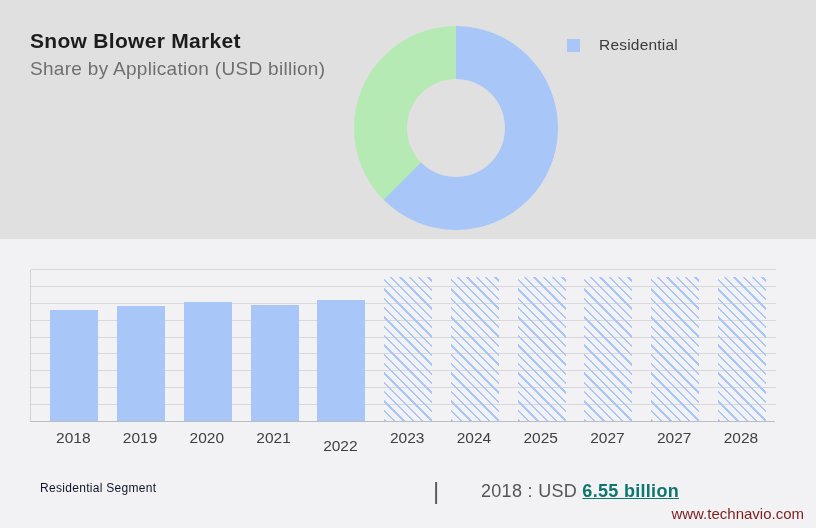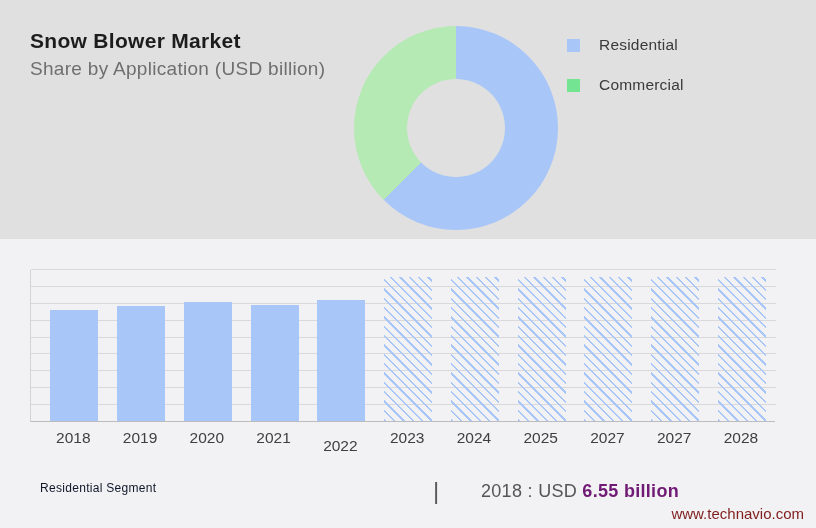--- a/index.html
+++ b/index.html
@@ -26,44 +26,40 @@
           border-left: 1px solid #d3d3d5; border-bottom: 1px solid #bcbcbe; }
   .gridline { position: absolute; left: 0; width: 745px; height: 1px; background: #d9d9db; }
   .bar { position: absolute; bottom: 0; width: 48px; }
   .xlabels { position: absolute; left: 30px; top: 429px; width: 745px; height: 22px; }
   .xlabel { position: absolute; top: 0; width: 64px; text-align: center; font-size: 15.5px; color: #3f3f3f; }
 
   
   .footer-left { position: absolute; left: 40px; top: 481px; font-size: 12px; color: #0f172a; letter-spacing: 0.3px; }
   .footer-sep { position: absolute; left: 433px; top: 477px; font-size: 24px; font-weight: 300; color: #5a5a5a; }
   .footer-value { position: absolute; left: 481px; top: 481px; font-size: 18px; color: #555555; letter-spacing: 0.3px; }
-  .footer-value b { color: #701a75; font-weight: 700; }
+  .footer-value b { color: #0f766e; font-weight: 700; text-decoration: underline; }
   .website { position: absolute; right: 12px; top: 505px; font-size: 15px; color: #7f1d1d; }
 </style>
 </head>
 <body>
 
 <div class="canvas">
 
   <div class="header">
     <div class="title">Snow Blower Market</div>
     <div class="subtitle">Share by Application (USD billion)</div>
 
     <div class="donut" style="background: conic-gradient(rgb(168, 198, 248) 0deg, rgb(168, 198, 248) 62.5%, rgb(181, 234, 181) 0deg);">
       <div class="donut-hole"></div>
     </div>
 
     <div class="legend">
       <div class="legend-item">
         <span class="legend-swatch" style="background: rgb(168, 198, 248);"></span>
         <span class="legend-label">Residential</span>
-      </div>
-      <div class="legend-item">
-        <span class="legend-swatch" style="background: rgb(114, 228, 146);"></span>
-        <span class="legend-label">Commercial</span>
       </div>
     </div>
   </div>
 
   <div class="plot">
       <div class="gridline" style="bottom: 15.8889px;"></div>
       <div class="gridline" style="bottom: 32.7778px;"></div>
       <div class="gridline" style="bottom: 49.6667px;"></div>
       <div class="gridline" style="bottom: 66.5556px;"></div>
       <div class="gridline" style="bottom: 83.4444px;"></div>

